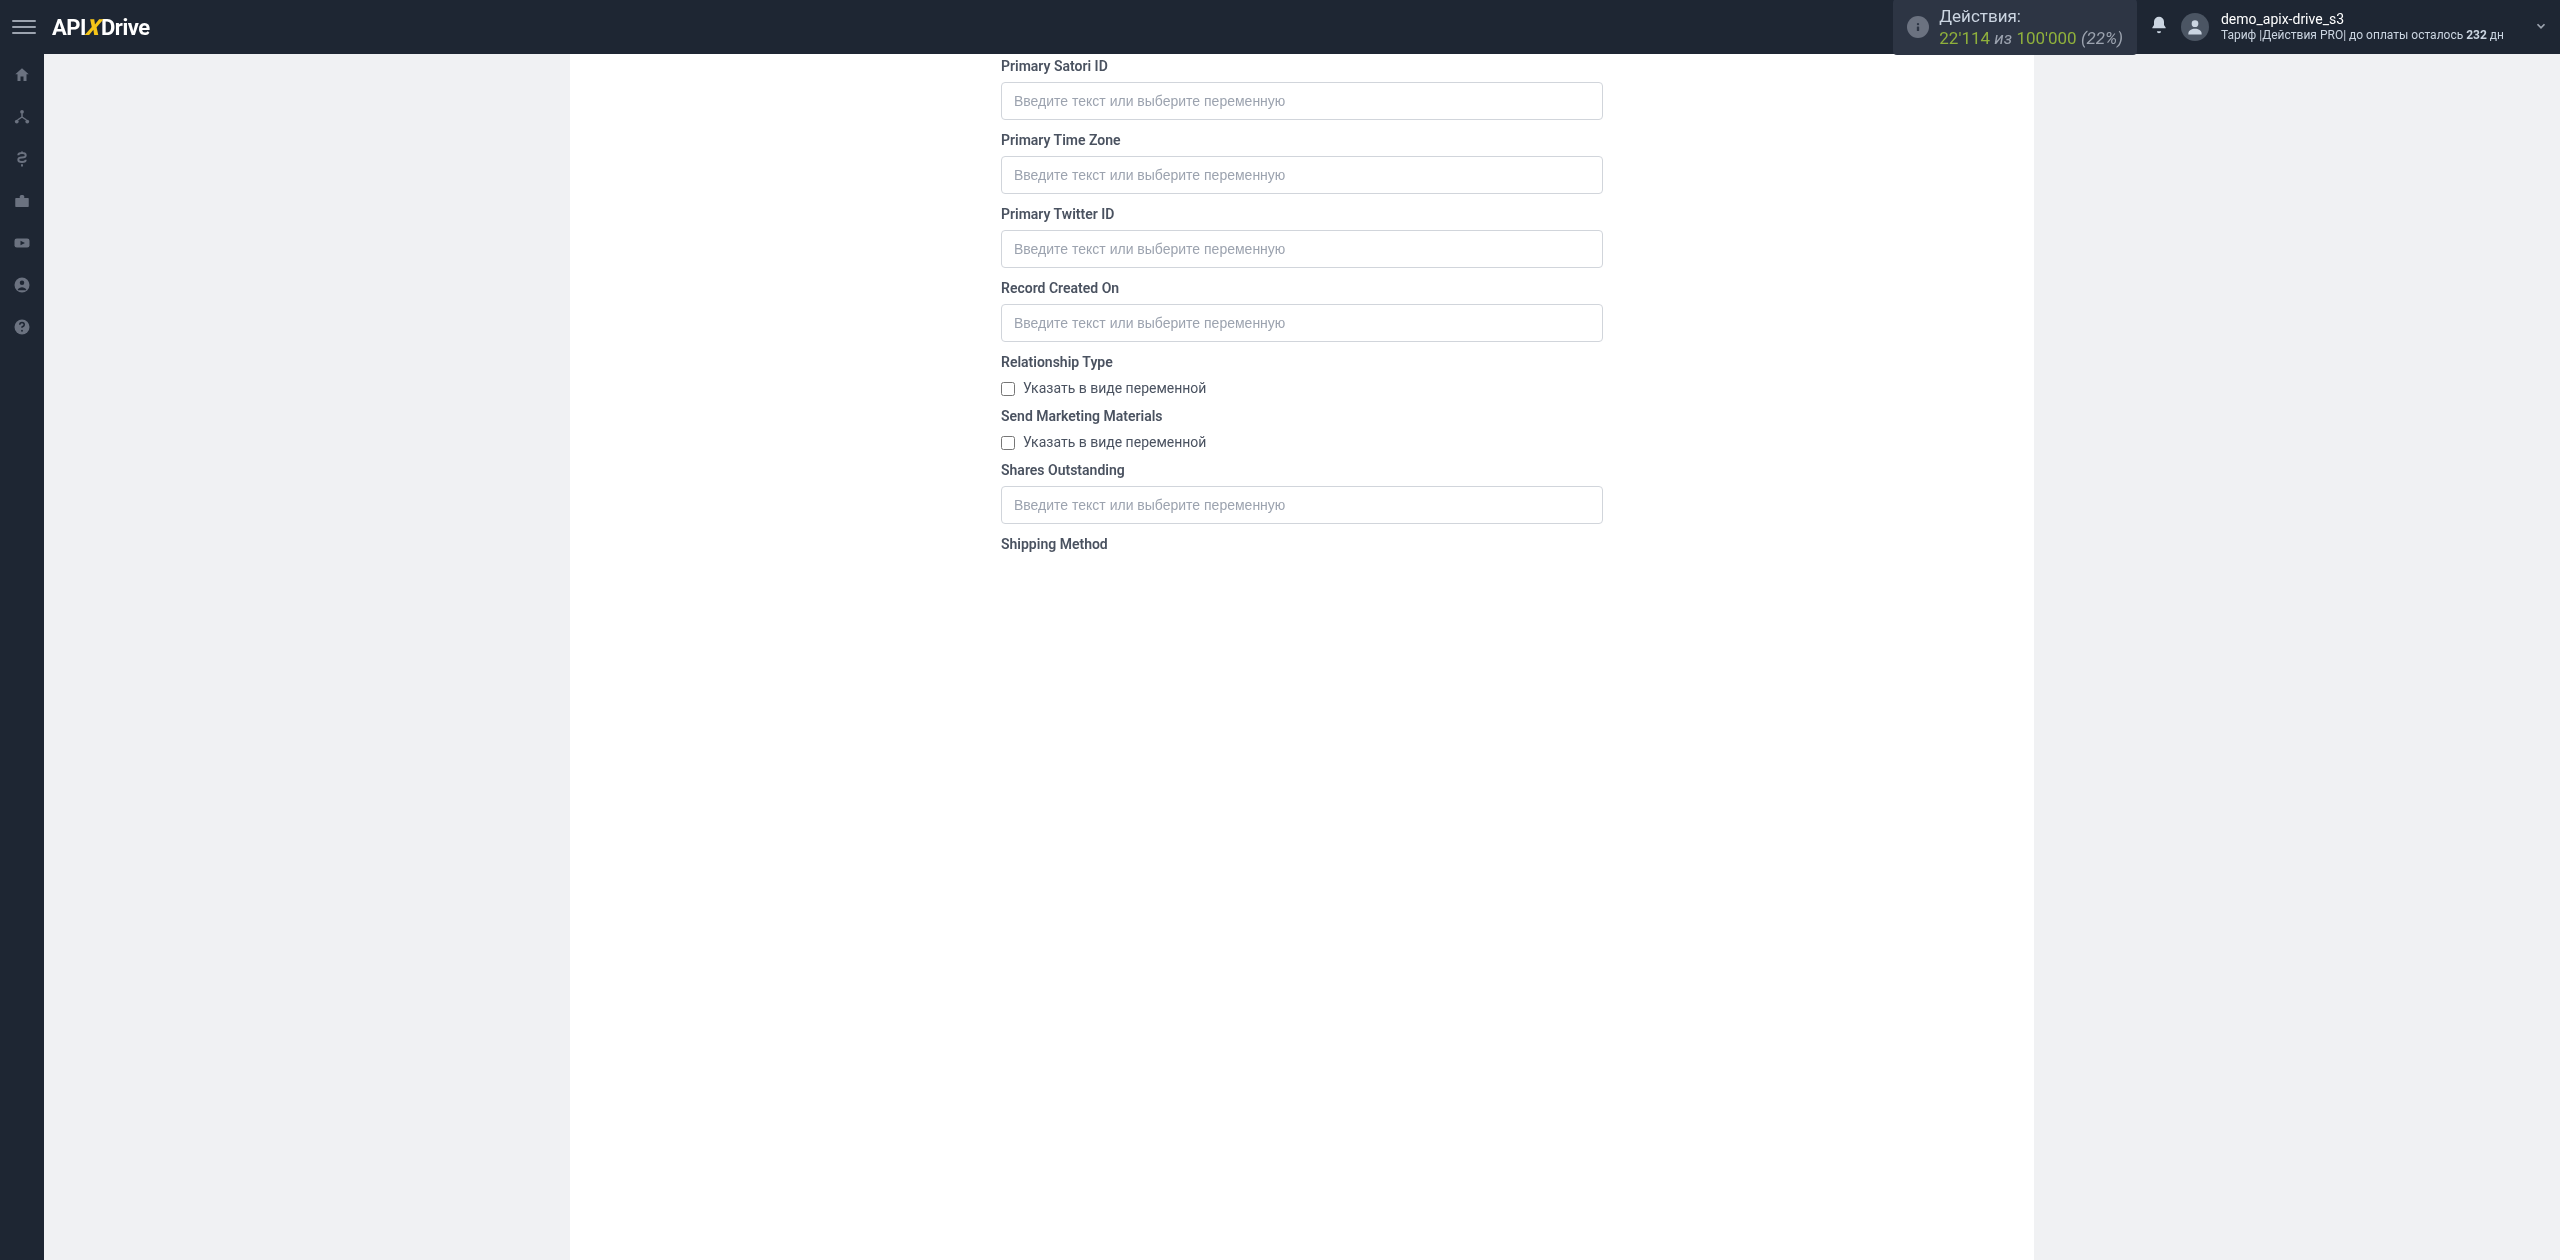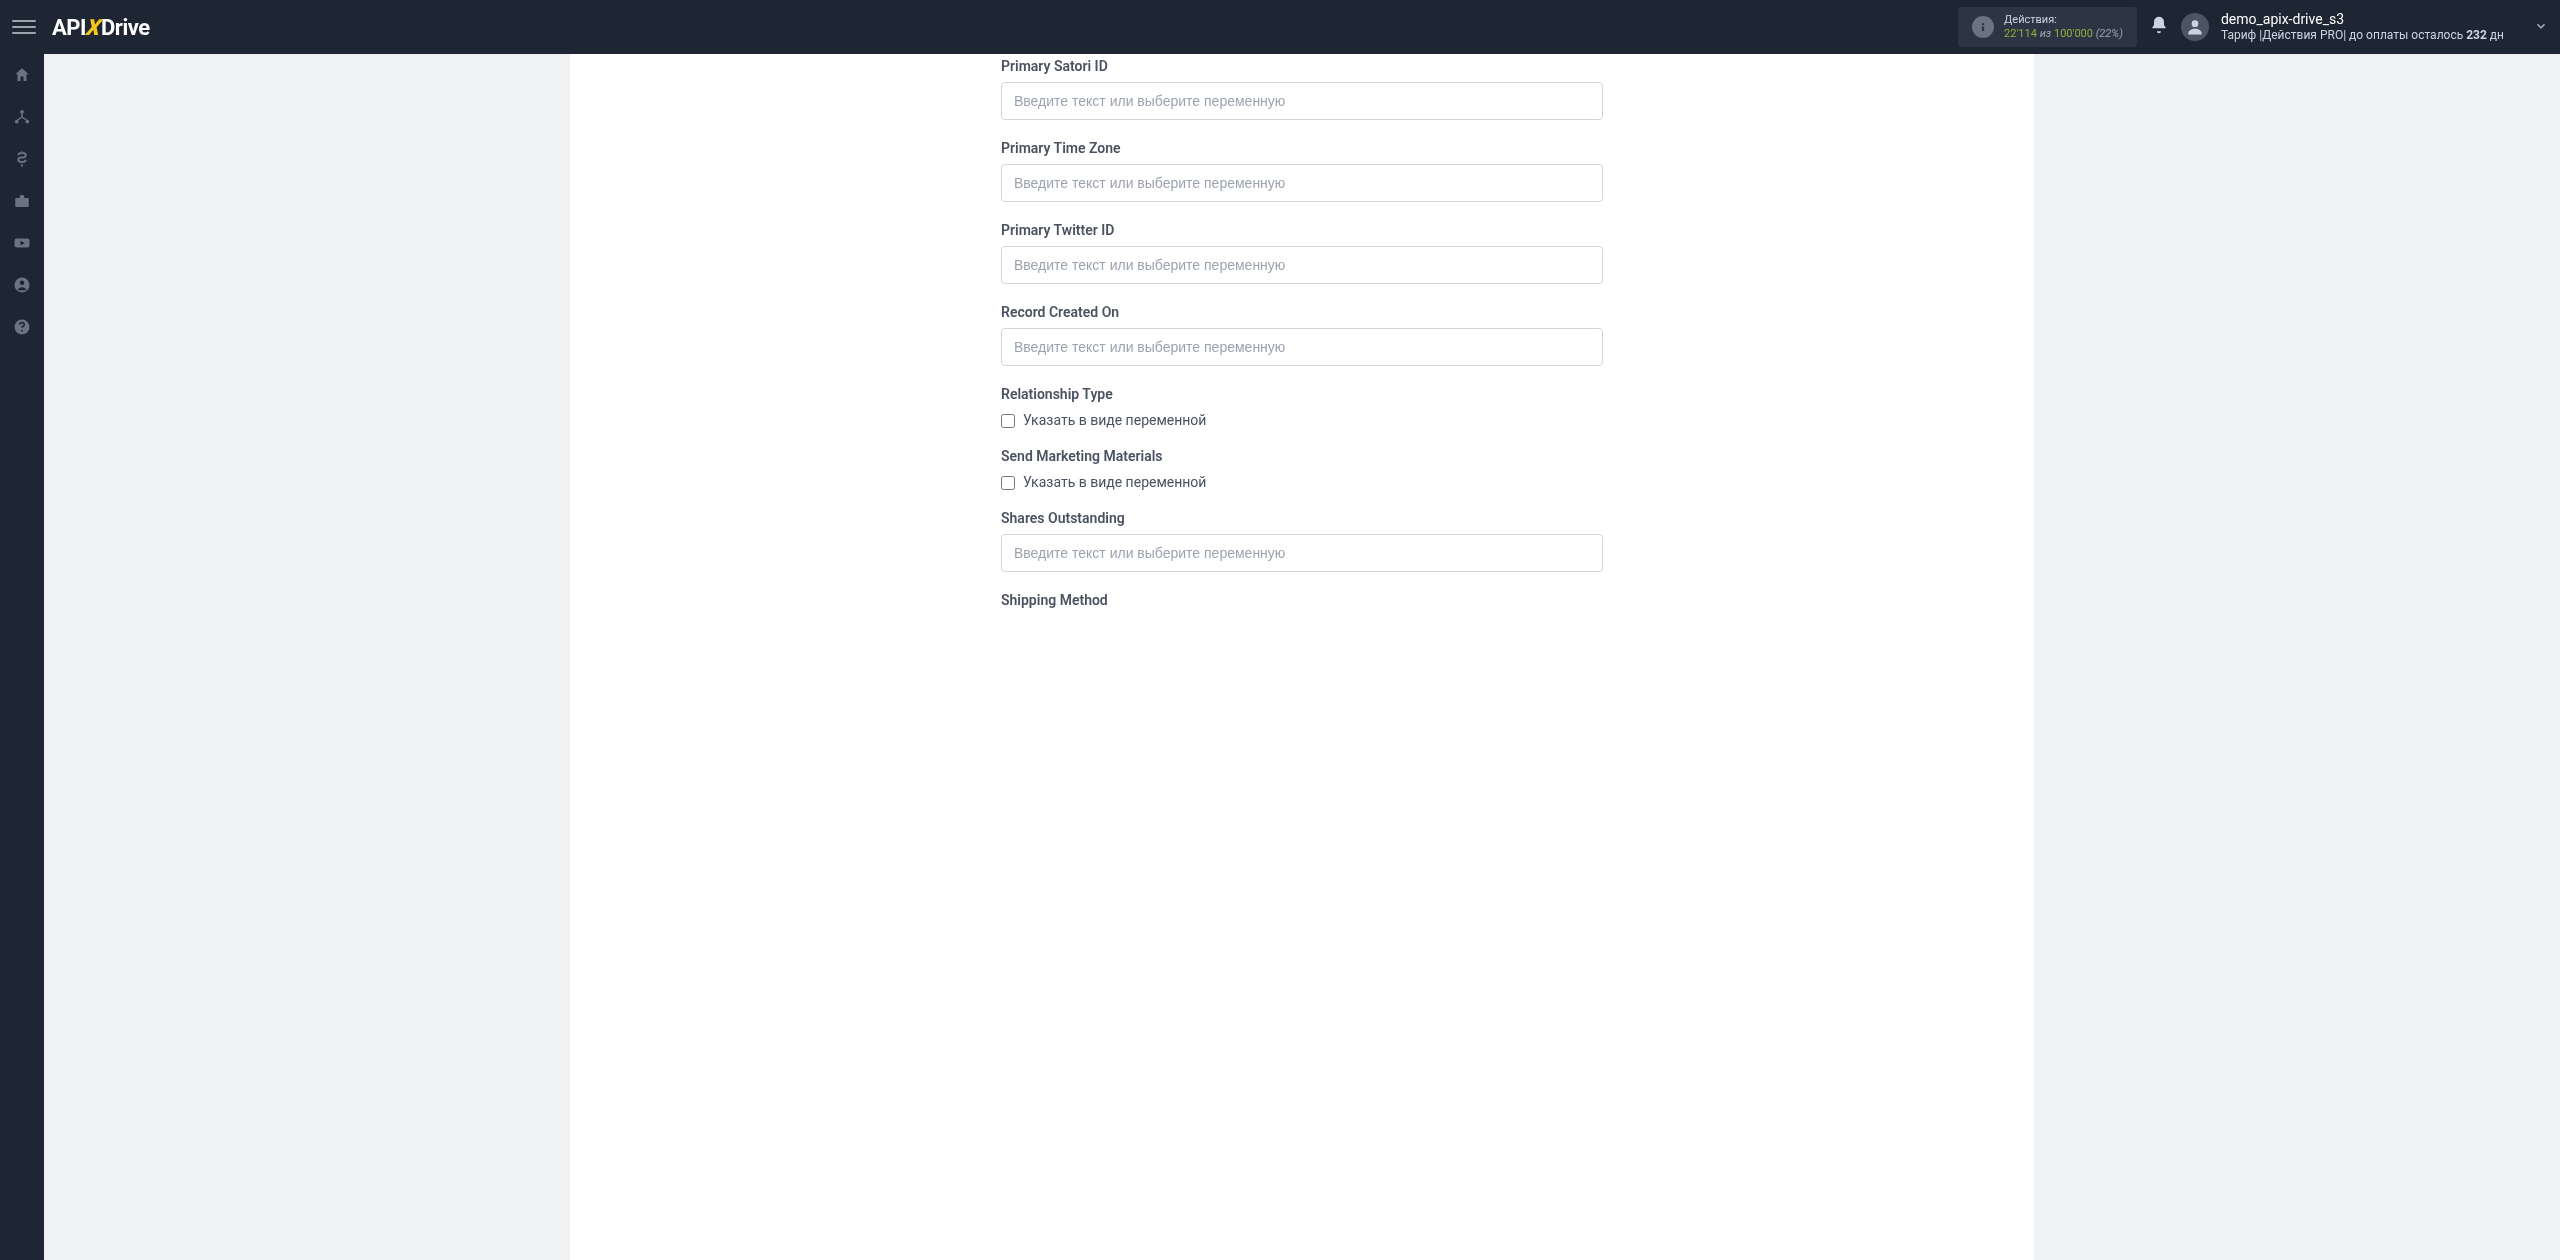--- a/index.html
+++ b/index.html
@@ -24,21 +24,21 @@
     
     .header-right { margin-left: auto; display: flex; align-items: center; gap: 12px; }
     .actions-box {
       background: #2d3544;
       border-radius: 4px;
       padding: 6px 14px;
       display: flex; align-items: center; gap: 10px;
     }
     .info-icon { width: 22px; height: 22px; border-radius: 50%; background: #6b7280; display: flex; align-items: center; justify-content: center; }
     .info-icon svg { fill: #2d3544; }
-    .actions-text { font-size: 11px; color: #cbd5e1; line-height: 1.3; }
+    .actions-text { font-size: 17px; color: #cbd5e1; line-height: 1.3; }
     .actions-line2 { color: #8fb03c; }
     .actions-line2 .of { color: #9ca3af; font-style: italic; }
     .actions-line2 .pct { color: #9ca3af; font-style: italic; }
     
     .bell { color: #cbd5e1; cursor: pointer; }
     .avatar { width: 28px; height: 28px; border-radius: 50%; background: #4b5563; display: flex; align-items: center; justify-content: center; }
     .avatar svg { fill: #cbd5e1; }
     .user-info { color: #fff; font-size: 14px; line-height: 1.2; }
     .user-info .tariff { font-size: 12px; color: #cbd5e1; }
     .user-info .days { font-weight: 700; }
@@ -46,21 +46,21 @@
     
     .layout { display: flex; height: calc(100vh - 54px); }
     .sidebar { width: 44px; background: #1e2633; display: flex; flex-direction: column; }
     .sidebar-item { width: 44px; height: 42px; display: flex; align-items: center; justify-content: center; color: #6b7280; cursor: pointer; }
     .sidebar-item svg { width: 18px; height: 18px; fill: currentColor; }
     
     .content { flex: 1; background: #f0f1f3; overflow-y: auto; padding: 0 32px; }
     .form-card { background: #fff; max-width: 1464px; margin: 0 auto; padding: 0; min-height: 100%; }
     .form-inner { max-width: 602px; margin: 0 auto; padding-top: 4px; }
     
-    .field { margin-bottom: 20px; }
+    .field { margin-bottom: 12px; }
     .field-label { font-size: 14px; font-weight: 600; color: #4a5260; margin-bottom: 8px; display: block; }
     .field-input {
       width: 100%; height: 38px;
       border: 1px solid #d1d5db;
       border-radius: 4px;
       padding: 0 12px;
       font-size: 14px;
       color: #374151;
       background: #fff;
     }

